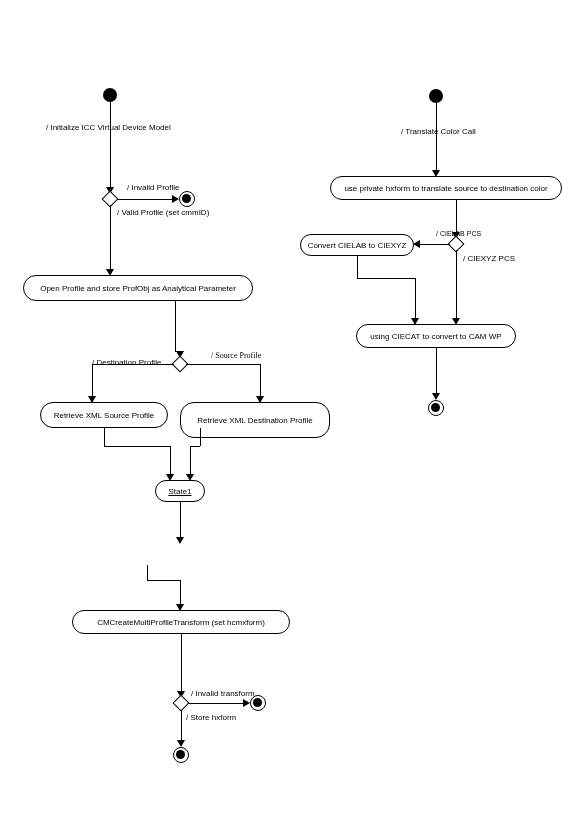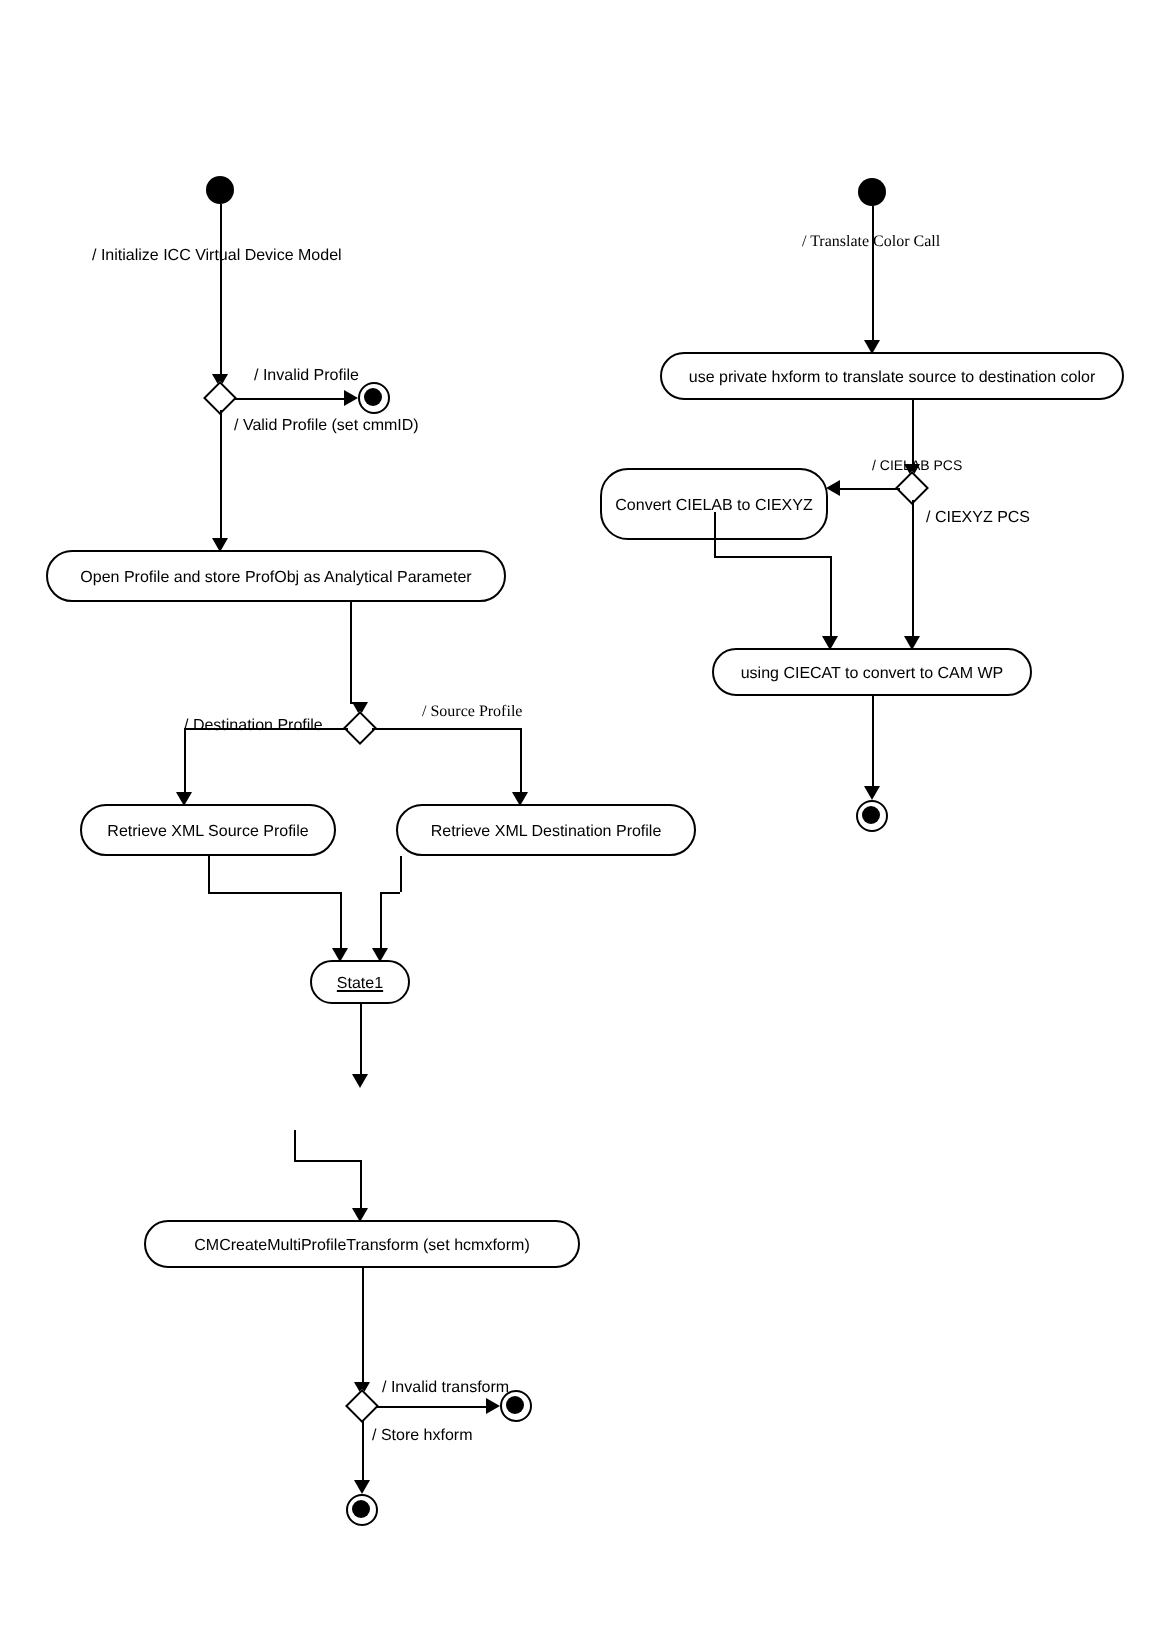--- a/index.html
+++ b/index.html
@@ -146,21 +146,21 @@
 <div class="arrow-down" style="left:92px; top:396px;"></div>
 
 <div class="hline" style="left:186px; top:364px; width:74px;"></div>
 <div class="vline" style="left:260px; top:364px; height:32px;"></div>
 <div class="arrow-down" style="left:260px; top:396px;"></div>
 
 <div class="node" style="left:40px; top:402px; width:128px; height:26px;">
   <span>Retrieve XML Source Profile</span>
 </div>
 
-<div class="node" style="left:198px; top:402px; width:150px; height:26px;">
+<div class="node" style="left:180px; top:402px; width:150px; height:36px;">
   <span>Retrieve XML Destination Profile</span>
 </div>
 
 <div class="vline" style="left:104px; top:428px; height:18px;"></div>
 <div class="hline" style="left:104px; top:446px; width:66px;"></div>
 <div class="vline" style="left:170px; top:446px; height:28px;"></div>
 <div class="arrow-down" style="left:170px; top:474px;"></div>
 
 <div class="vline" style="left:200px; top:428px; height:18px;"></div>
 <div class="hline" style="left:190px; top:446px; width:10px;"></div>
@@ -192,35 +192,35 @@
 <div class="arrow-right" style="left:243px; top:703px;"></div>
 <div class="end" style="left:250px; top:695px;"></div>
 
 <div class="vline" style="left:181px; top:710px; height:30px;"></div>
 <div class="arrow-down" style="left:181px; top:740px;"></div>
 <div class="end" style="left:173px; top:747px;"></div>
 
 <div class="start" style="left:429px; top:89px;"></div>
 <div class="vline" style="left:436px; top:103px; height:67px;"></div>
 <div class="arrow-down" style="left:436px; top:170px;"></div>
-<div class="label" style="left:401px; top:117px;font-family:Liberation Serif, serif;">/ Translate Color Call</div>
+<div class="label" style="left:401px; top:128px;">/ Translate Color Call</div>
 
 <div class="node" style="left:330px; top:176px; width:232px; height:24px;">
   <span>use private hxform to translate source to destination color</span>
 </div>
 <div class="vline" style="left:456px; top:200px; height:32px;"></div>
 <div class="arrow-down" style="left:456px; top:232px;"></div>
 
 <div class="decision" style="left:450px; top:238px;"></div>
 <div class="label" style="left:436px; top:230px; font-size:7px;">/ CIELAB PCS</div>
 <div class="label" style="left:463px; top:255px;">/ CIEXYZ PCS</div>
 
 <div class="hline" style="left:420px; top:244px; width:30px;"></div>
 <div class="arrow-left" style="left:413px; top:244px;"></div>
-<div class="node" style="left:300px; top:234px; width:114px; height:36px;">
+<div class="node" style="left:300px; top:234px; width:114px; height:22px;">
   <span>Convert CIELAB to CIEXYZ</span>
 </div>
 
 <div class="vline" style="left:357px; top:256px; height:22px;"></div>
 <div class="hline" style="left:357px; top:278px; width:58px;"></div>
 <div class="vline" style="left:415px; top:278px; height:40px;"></div>
 <div class="arrow-down" style="left:415px; top:318px;"></div>
 
 <div class="vline" style="left:456px; top:250px; height:68px;"></div>
 <div class="arrow-down" style="left:456px; top:318px;"></div>

